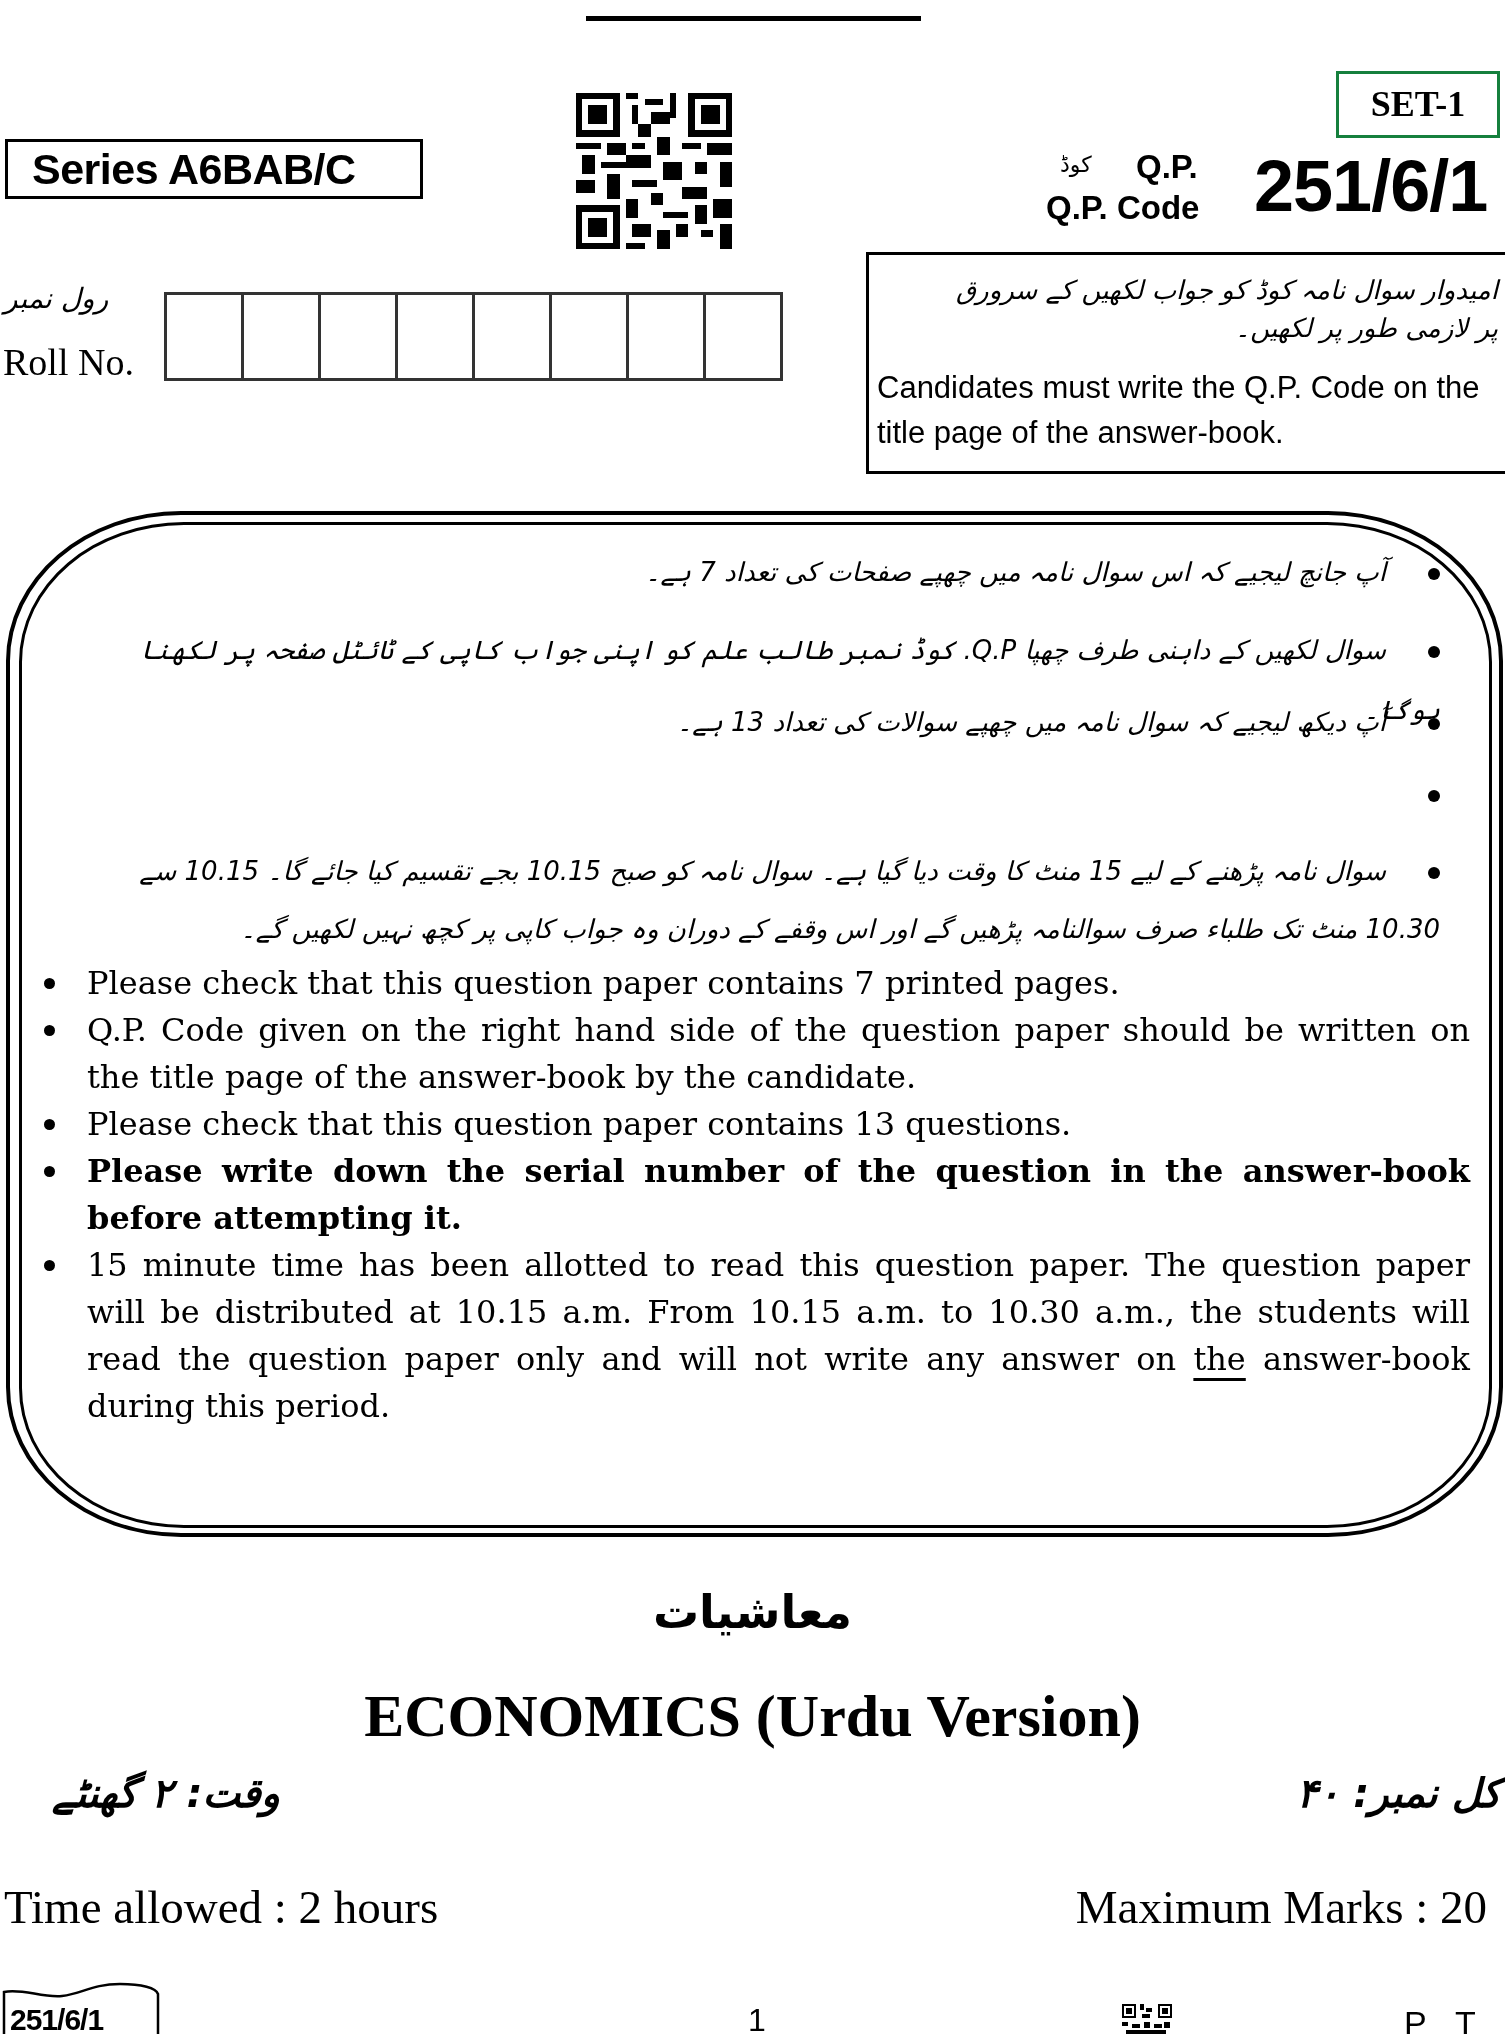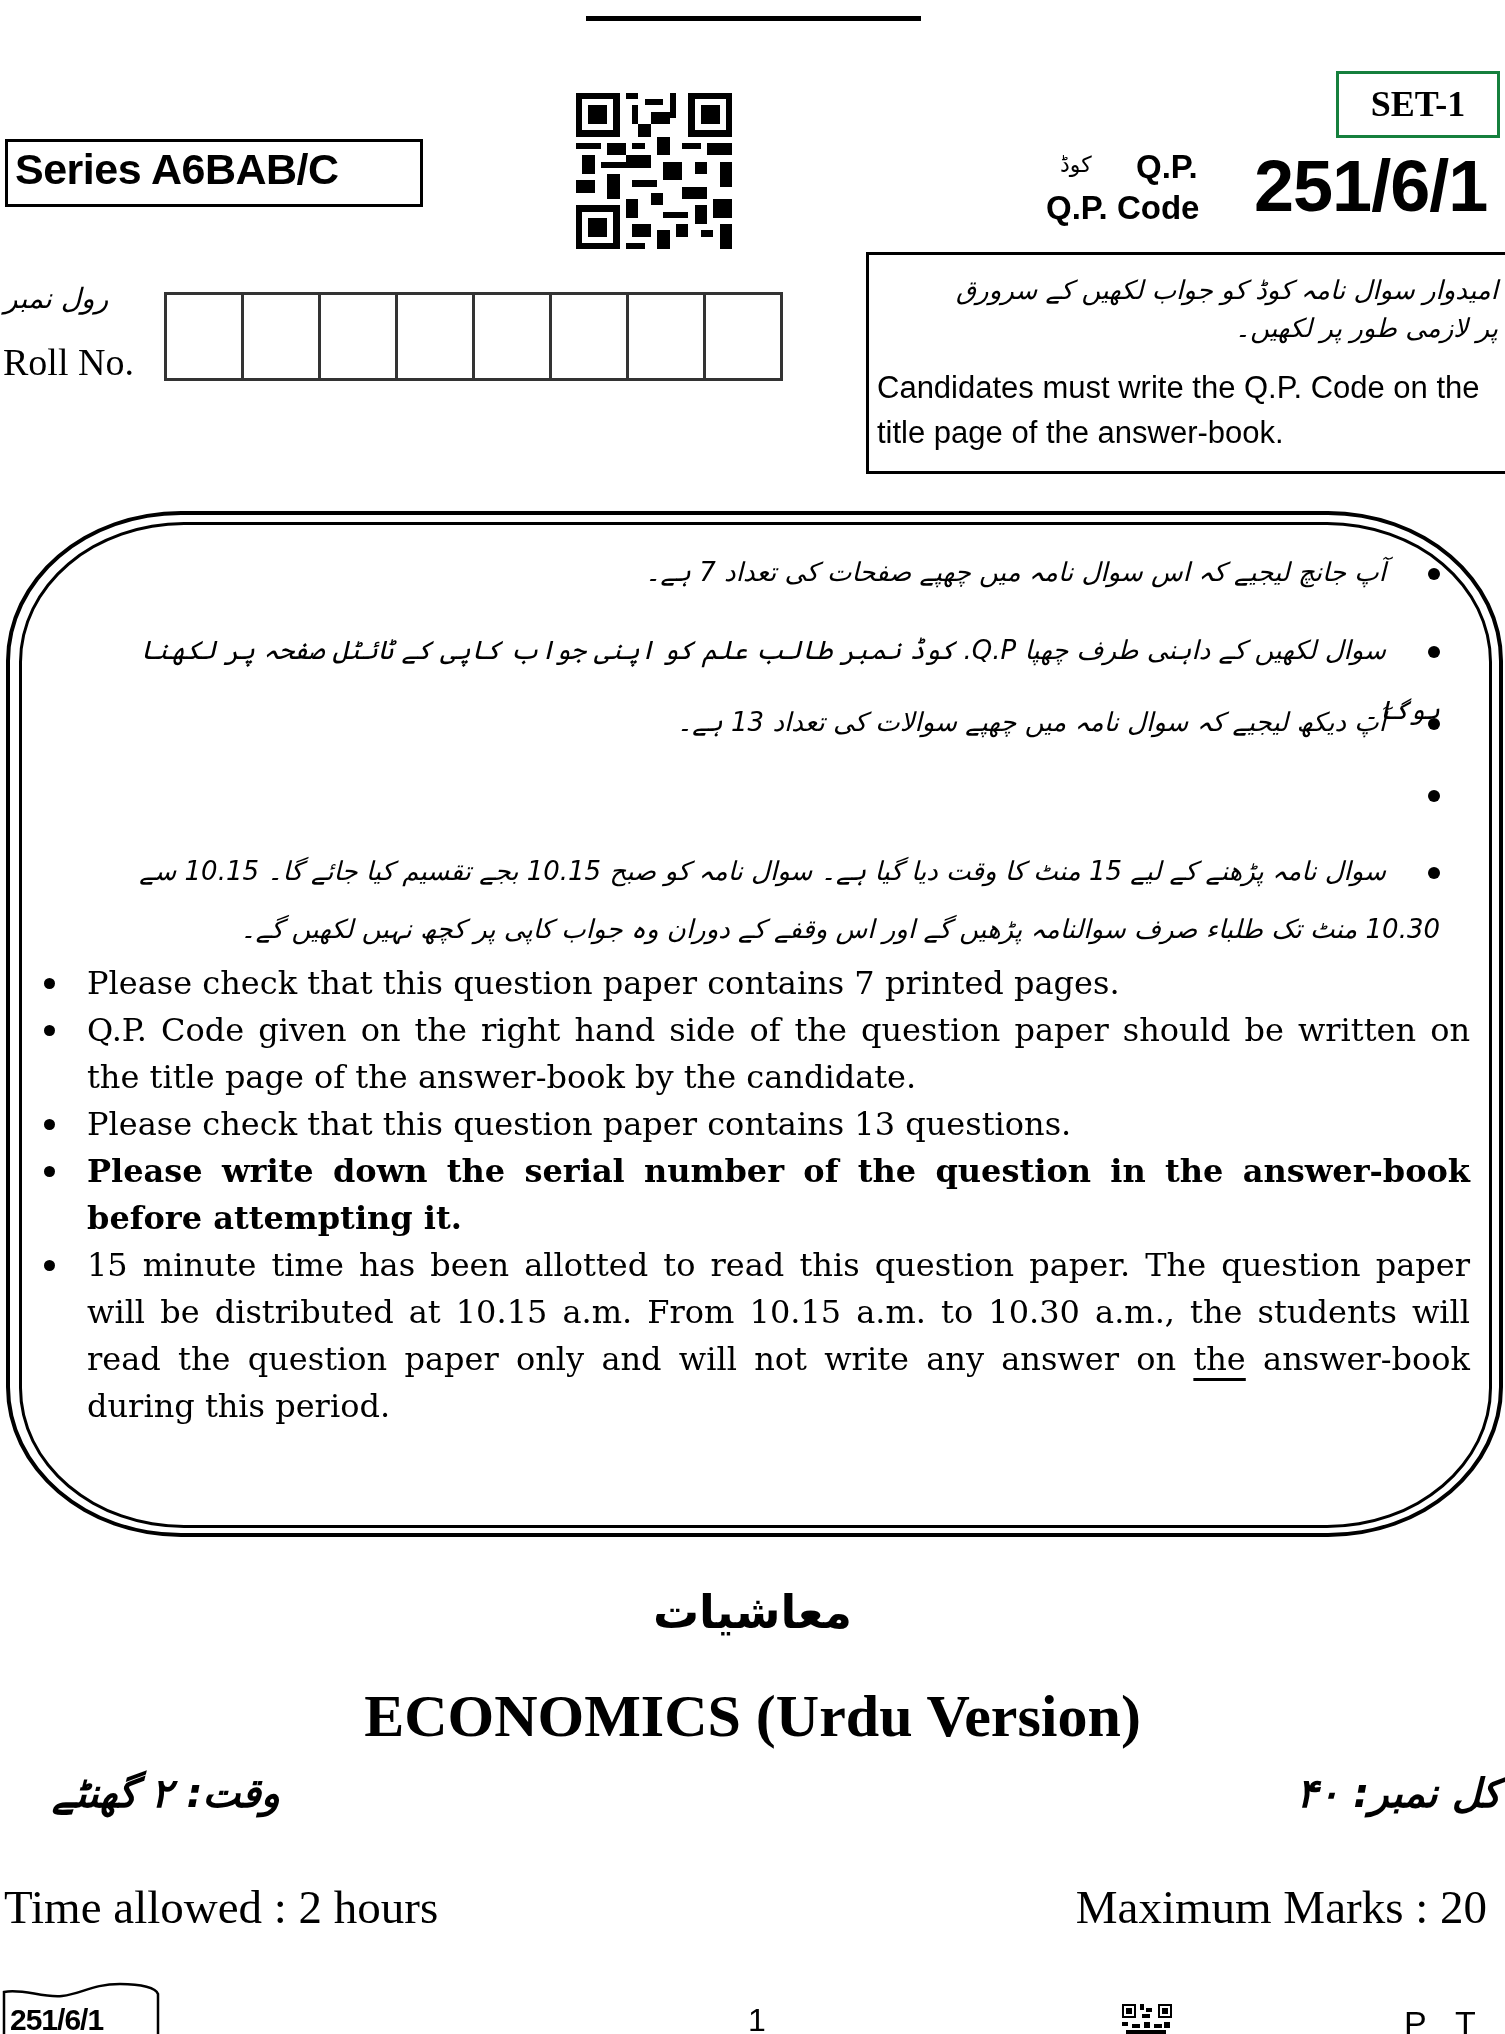--- a/index.html
+++ b/index.html
@@ -5,24 +5,24 @@
     html, body { margin: 0; padding: 0; background: #ffffff; }
     body {
       width: 1505px; height: 2034px; position: relative; overflow: hidden;
       color: #000; font-family: "DejaVu Serif", serif;
     }
     .abs { position: absolute; }
 
     
     .top-rule { left: 586px; top: 16px; width: 335px; height: 5px; background: #000; }
     .series-box {
-      left: 5px; top: 139px; width: 418px; height: 68px;
+      left: 5px; top: 139px; width: 418px; height: 60px;
       border: 3px solid #000; box-sizing: border-box;
       font-family: "Liberation Sans", sans-serif; font-weight: bold;
-      font-size: 43px; line-height: 54px; padding-left: 7px; letter-spacing: -0.5px;
+      font-size: 43px; line-height: 54px; padding-left: 24px; letter-spacing: -0.5px;
     }
     .qr { left: 575px; top: 93px; width: 158px; height: 156px; }
     .set-box {
       left: 1336px; top: 71px; width: 164px; height: 67px;
       border: 3px solid #15803d; box-sizing: border-box;
       font-family: "Liberation Serif", serif; font-weight: bold;
       font-size: 36px; line-height: 60px; text-align: center;
     }
     .qp-urdu { left: 1060px; top: 152px; font-size: 22px; font-family: "DejaVu Sans", sans-serif; direction: rtl; }
     .qp-line1 { left: 1136px; top: 148px; font-family: "Liberation Sans", sans-serif; font-weight: bold; font-size: 33px; }

